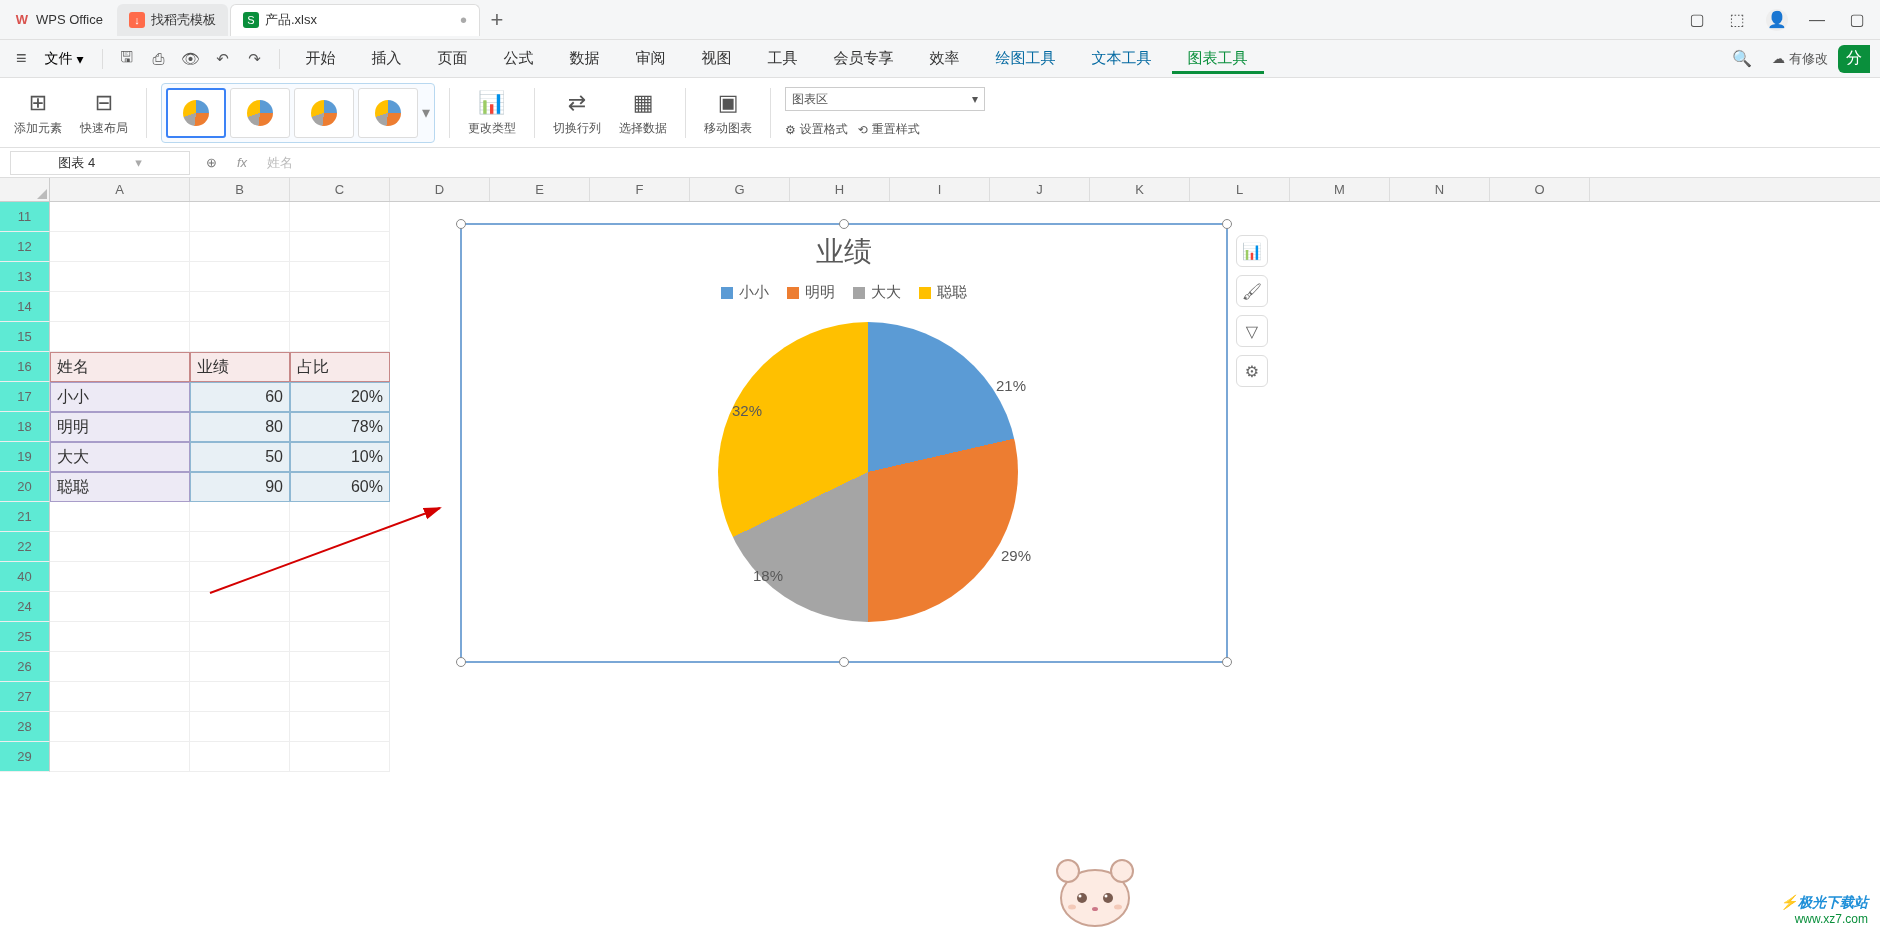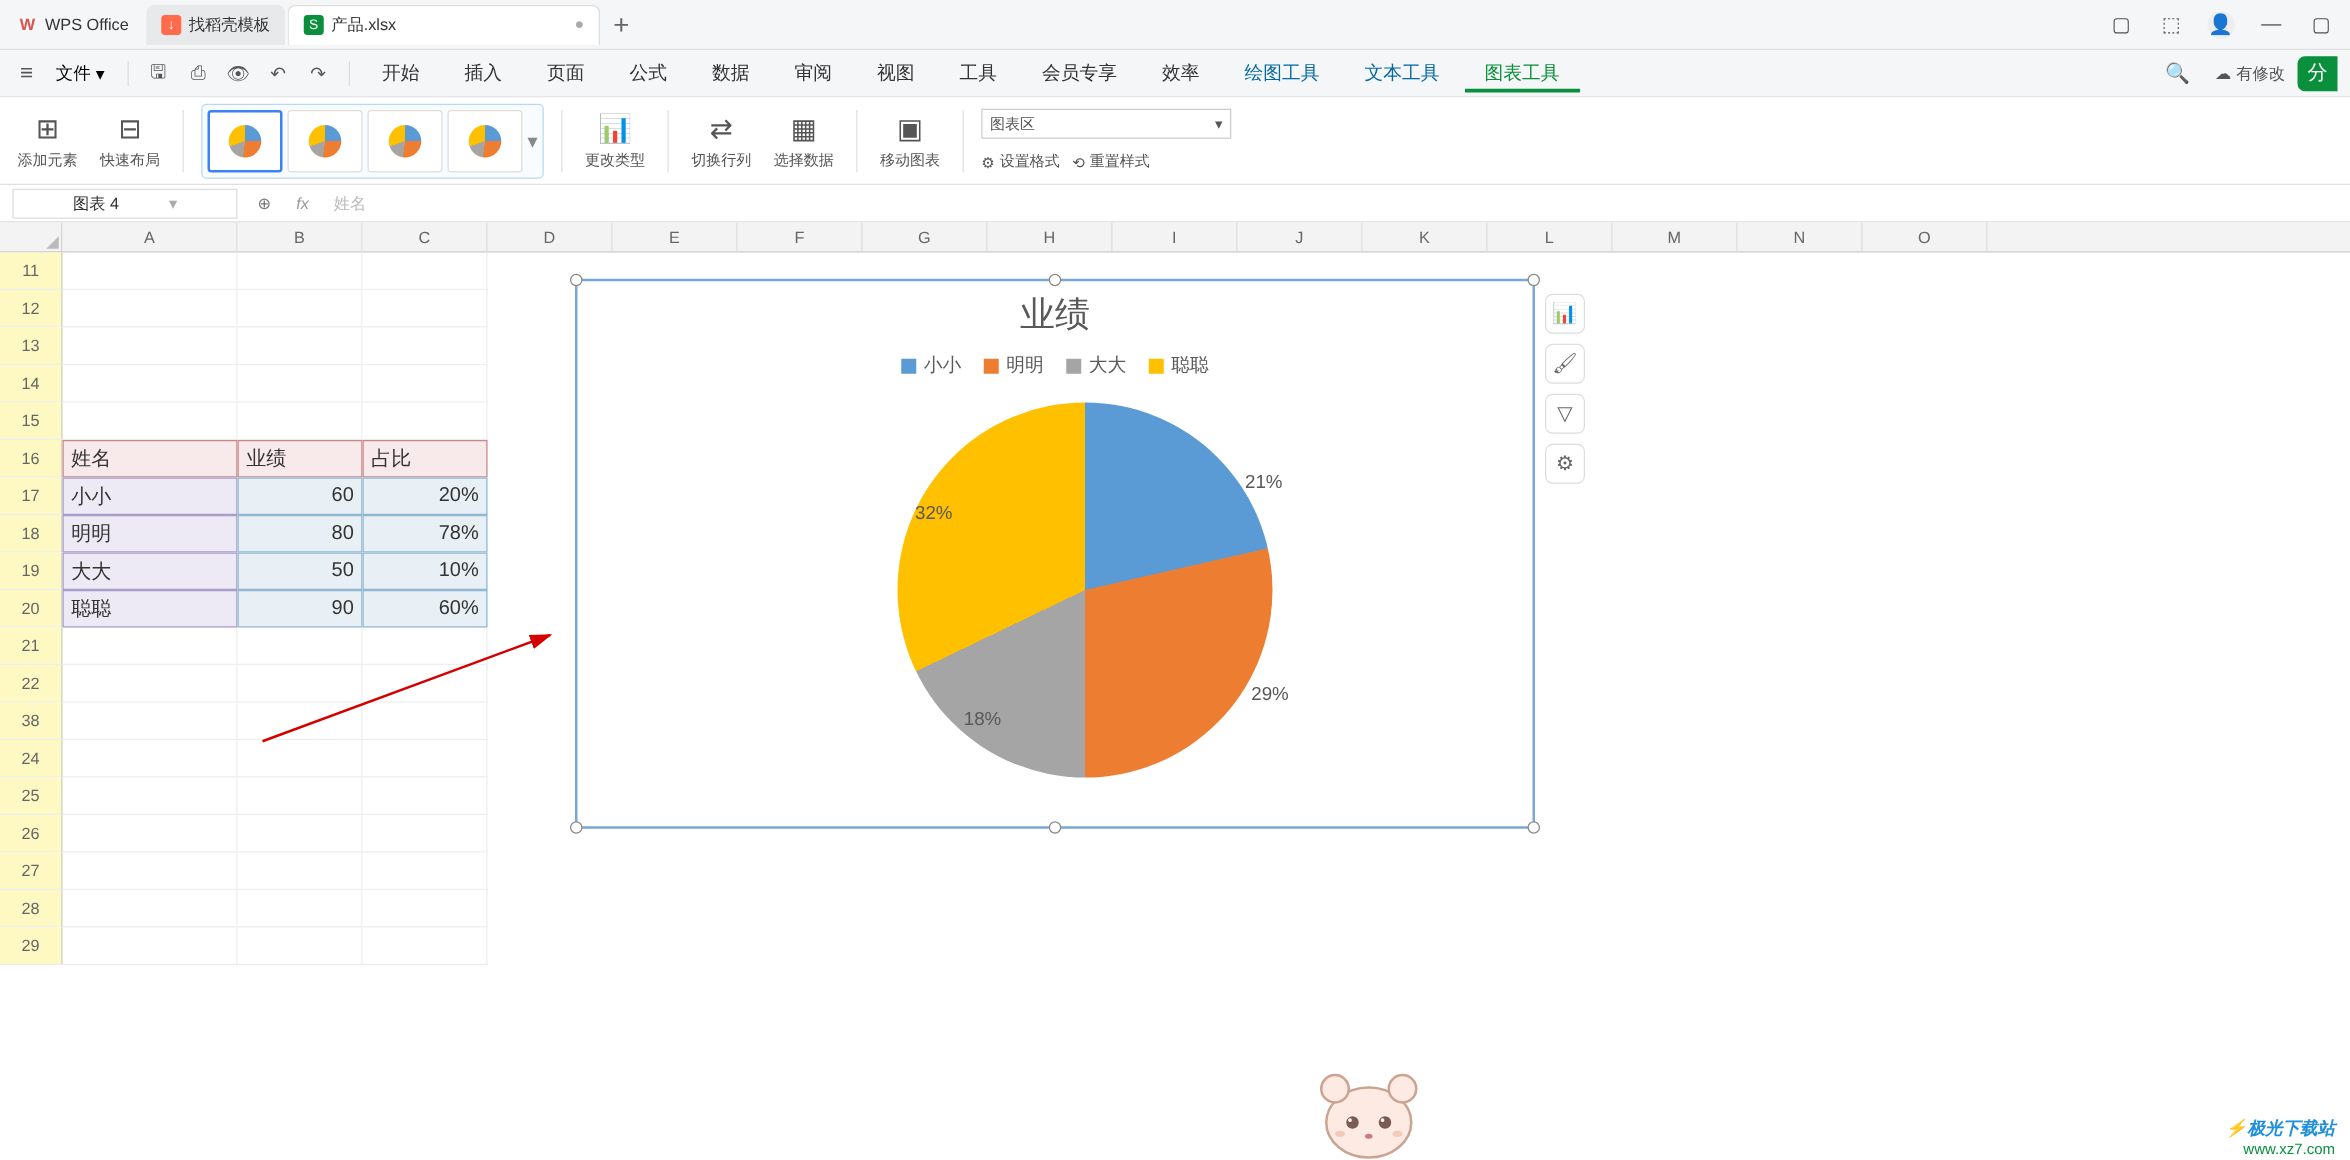--- a/index.html
+++ b/index.html
@@ -48,21 +48,21 @@
 .fx-area { flex:1; display:flex; align-items:center; padding-left:16px; gap:20px; font-size:13px; color:#888;}
 .fx-area .fx { font-style:italic; color:#999;}
 .fx-area .magnify { color:#777;}
 
 
 .sheet-area { position:relative; height: 750px; overflow:hidden;}
 .colhead { position:absolute; top:0; left:50px; right:0; height:24px; display:flex; background:#f3f3f3; border-bottom:1px solid #ccc;}
 .colhead .ch { width:100px; text-align:center; font-size:13px; color:#666; border-right:1px solid #ddd; line-height:24px;}
 .colhead .ch.w140 { width:140px; }
 .rowhead { position:absolute; top:24px; left:0; width:50px;}
-.rowhead .rh { height:30px; text-align:center; font-size:13px; color:#666; border-bottom:1px solid #eee; border-right:1px solid #ccc; line-height:30px; background:#fef9c3;}
+.rowhead .rh { height:30px; text-align:center; font-size:13px; color:#666; border-bottom:1px solid #eee; border-right:1px solid #ccc; line-height:30px; background:#5eead4;}
 .grid { position:absolute; top:24px; left:50px; right:0; bottom:0;}
 .row { display:flex; height:30px;}
 .cell { width:100px; border-right:1px solid #eee; border-bottom:1px solid #eee; padding:0 6px; font-size:16px; color:#333; display:flex; align-items:center;}
 .cell.w140 { width:140px;}
 .cell.right { justify-content:flex-end;}
 .thead-cell { background:#f8eaea; border:1px solid #c78888 !important;}
 .tbody-name { background:#edeaf5; border:1px solid #a89dc9 !important;}
 .tbody-val { background:#e8f0f5; border:1px solid #8fb8d3 !important;}
 
 .corner { position:absolute; top:0; left:0; width:50px; height:24px; background:#f3f3f3; border-right:1px solid #ccc; border-bottom:1px solid #ccc; display:flex; align-items:flex-end; justify-content:flex-end;}
@@ -261,21 +261,21 @@
       <div class="rh">13</div>
       <div class="rh">14</div>
       <div class="rh">15</div>
       <div class="rh">16</div>
       <div class="rh">17</div>
       <div class="rh">18</div>
       <div class="rh">19</div>
       <div class="rh">20</div>
       <div class="rh">21</div>
       <div class="rh">22</div>
-      <div class="rh">38</div>
+      <div class="rh">40</div>
       <div class="rh">24</div>
       <div class="rh">25</div>
       <div class="rh">26</div>
       <div class="rh">27</div>
       <div class="rh">28</div>
       <div class="rh">29</div>
     </div>
   <div class="grid">
     <div class="row">
         <div class="cell w140"></div>
@@ -406,21 +406,21 @@
         </span>
       <span class="lg">
           <span class="sw" style="background:#ffc000;"></span>
           <span>聪聪</span>
         </span>
     </div>
     <div class="pie-wrap">
       <div class="pie" id="pie" style="background: conic-gradient(rgb(91, 155, 213) 0%, rgb(91, 155, 213) 21.4286%, rgb(237, 125, 49) 21.4286%, rgb(237, 125, 49) 50%, rgb(165, 165, 165) 50%, rgb(165, 165, 165) 67.8571%, rgb(255, 192, 0) 67.8571%, rgb(255, 192, 0) 100%);"></div>
       <span class="data-label" style="right:200px; top:55px;">21%</span>
       <span class="data-label" style="right:195px; top:225px;">29%</span>
-      <span class="data-label" style="left:309px; top:245px;">18%</span>
+      <span class="data-label" style="left:291px; top:245px;">18%</span>
       <span class="data-label" style="left:270px; top:80px;">32%</span>
     </div>
     <div class="chart-side">
       <div class="btn">📊</div>
       <div class="btn">🖌</div>
       <div class="btn">▽</div>
       <div class="btn">⚙</div>
     </div>
   </div>
 

